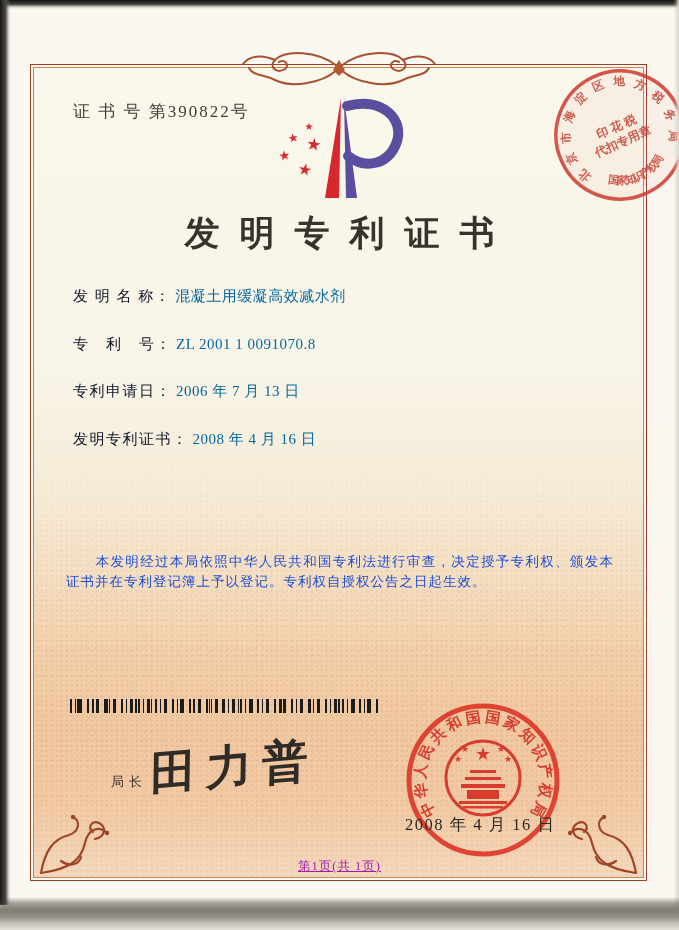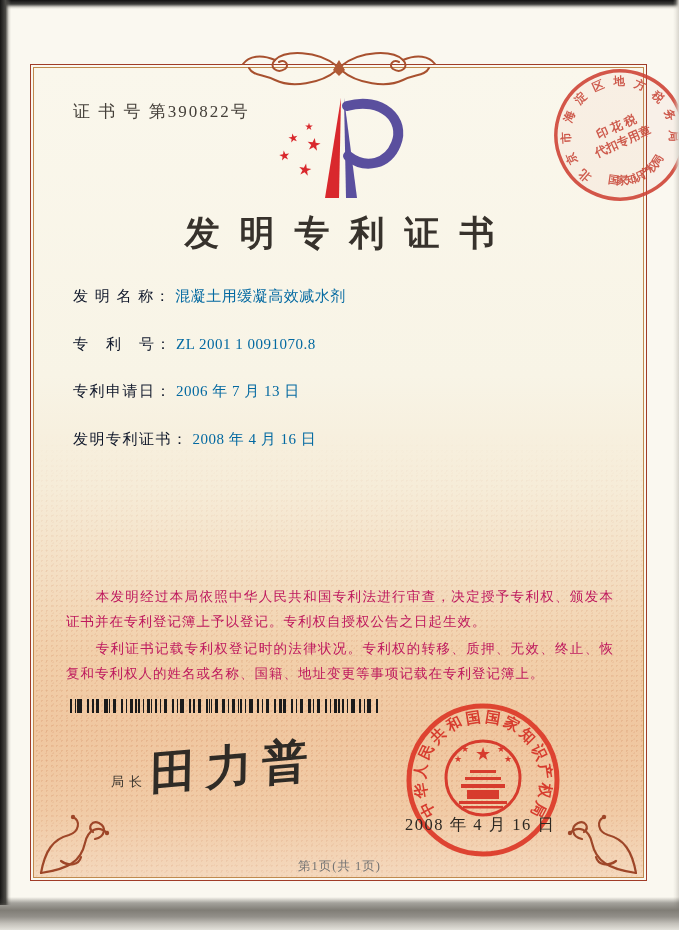--- a/index.html
+++ b/index.html
@@ -41,38 +41,38 @@
          font-size:35px;font-weight:bold;color:#37322c;letter-spacing:20px;padding-left:20px;}
 
   
   .fields{position:absolute;left:73px;top:287px;width:540px;}
   .f-row{height:47.5px;font-size:15px;white-space:nowrap;}
   .f-label{color:#0f172a;letter-spacing:1.5px;}
   .f-value{color:#0369a1;letter-spacing:.5px;margin-left:4px;}
 
   
   .body-text{position:absolute;left:66px;top:552px;width:548px;font-size:13.5px;
-             line-height:25px;letter-spacing:1px;text-align:justify;color:#be185d;margin-top:32px;}
+             line-height:20px;letter-spacing:1px;text-align:justify;color:#1d4ed8;}
   .body-text p{margin:0 0 2px 0;text-indent:2.2em;}
 
   .barcode{position:absolute;left:70px;top:699px;width:310px;height:14px;
     background-image:
       repeating-linear-gradient(90deg,#1b1b1b 0 2px,transparent 2px 5px,#1b1b1b 5px 6px,transparent 6px 9px,#1b1b1b 9px 12px,transparent 12px 17px),
       repeating-linear-gradient(90deg,transparent 0 7px,#1b1b1b 7px 9px,transparent 9px 23px,#1b1b1b 23px 24px,transparent 24px 29px);}
 
   .director{position:absolute;left:111px;top:773px;font-size:13px;letter-spacing:5px;color:#3a352e;}
   .signature{position:absolute;left:150px;top:736px;font-size:46px;font-weight:bold;color:#2f2b26;
              letter-spacing:10px;transform:rotate(-5deg) skewX(-6deg);
              font-family:"DejaVu Sans","Liberation Sans",sans-serif;}
 
   .seal{position:absolute;left:399px;top:696px;opacity:.93;}
   .seal-date{position:absolute;left:405px;top:814px;font-size:16.5px;letter-spacing:1.5px;color:#2c2822;white-space:nowrap;}
 
   .footer{position:absolute;left:0;top:858px;width:100%;text-align:center;font-size:12.5px;
-          letter-spacing:1px;color:#737373;}
+          letter-spacing:1px;color:#a21caf;text-decoration:underline;}
 </style>
 </head>
 <body>
 
 <div class="page">
 
   <div class="frame">
     <div class="frame-bg"></div>
     <div class="pink-texture"></div>
     <div class="frame-inner"></div>
@@ -166,21 +166,20 @@
     <div class="f-row">
       <span class="f-label">专利申请日：</span><span class="f-value">2006 年 7 月 13 日</span>
     </div>
     <div class="f-row">
       <span class="f-label">发明专利证书：</span><span class="f-value">2008 年 4 月 16 日</span>
     </div>
   </div>
 
   <div class="body-text">
     <p>本发明经过本局依照中华人民共和国专利法进行审查，决定授予专利权、颁发本证书并在专利登记簿上予以登记。专利权自授权公告之日起生效。</p>
-    <p>专利证书记载专利权登记时的法律状况。专利权的转移、质押、无效、终止、恢复和专利权人的姓名或名称、国籍、地址变更等事项记载在专利登记簿上。</p>
   </div>
 
   <div class="barcode"></div>
 
   <div class="director">局长</div>
   <div class="signature">田力普</div>
 
   <svg class="seal" width="168" height="168" viewBox="0 0 168 168" font-family="'Liberation Serif',serif">
     <circle cx="84" cy="84" r="74" fill="none" stroke="#dd3a29" stroke-width="5"></circle>
     <g>

